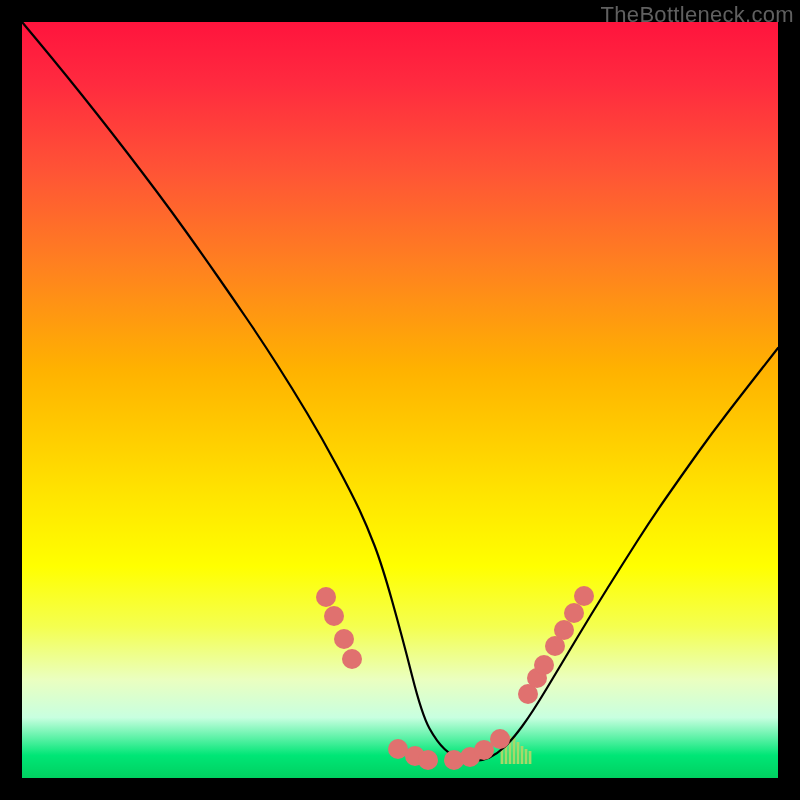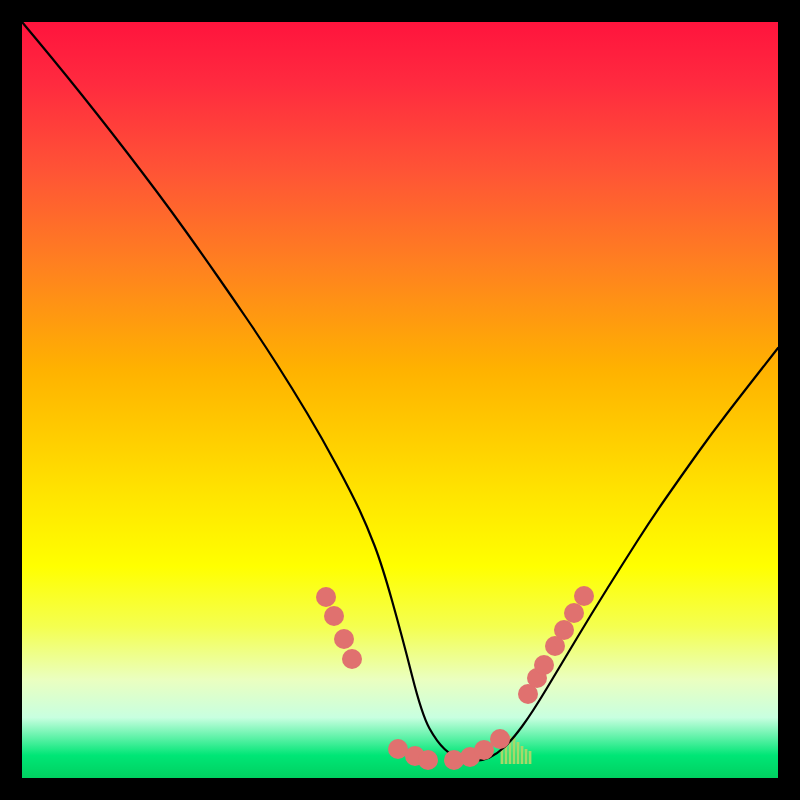--- a/index.html
+++ b/index.html
@@ -81,13 +81,14 @@
           <circle cx="506" cy="672" r="10" fill="#e0716f"></circle>
           <circle cx="515" cy="656" r="10" fill="#e0716f"></circle>
           <circle cx="522" cy="643" r="10" fill="#e0716f"></circle>
           <circle cx="533" cy="624" r="10" fill="#e0716f"></circle>
           <circle cx="542" cy="608" r="10" fill="#e0716f"></circle>
           <circle cx="552" cy="591" r="10" fill="#e0716f"></circle>
           <circle cx="562" cy="574" r="10" fill="#e0716f"></circle>
         </g>
     </svg>
   </div>
+  <div class="watermark">TheBottleneck.com</div>
 </div>
 
 </body></html>

